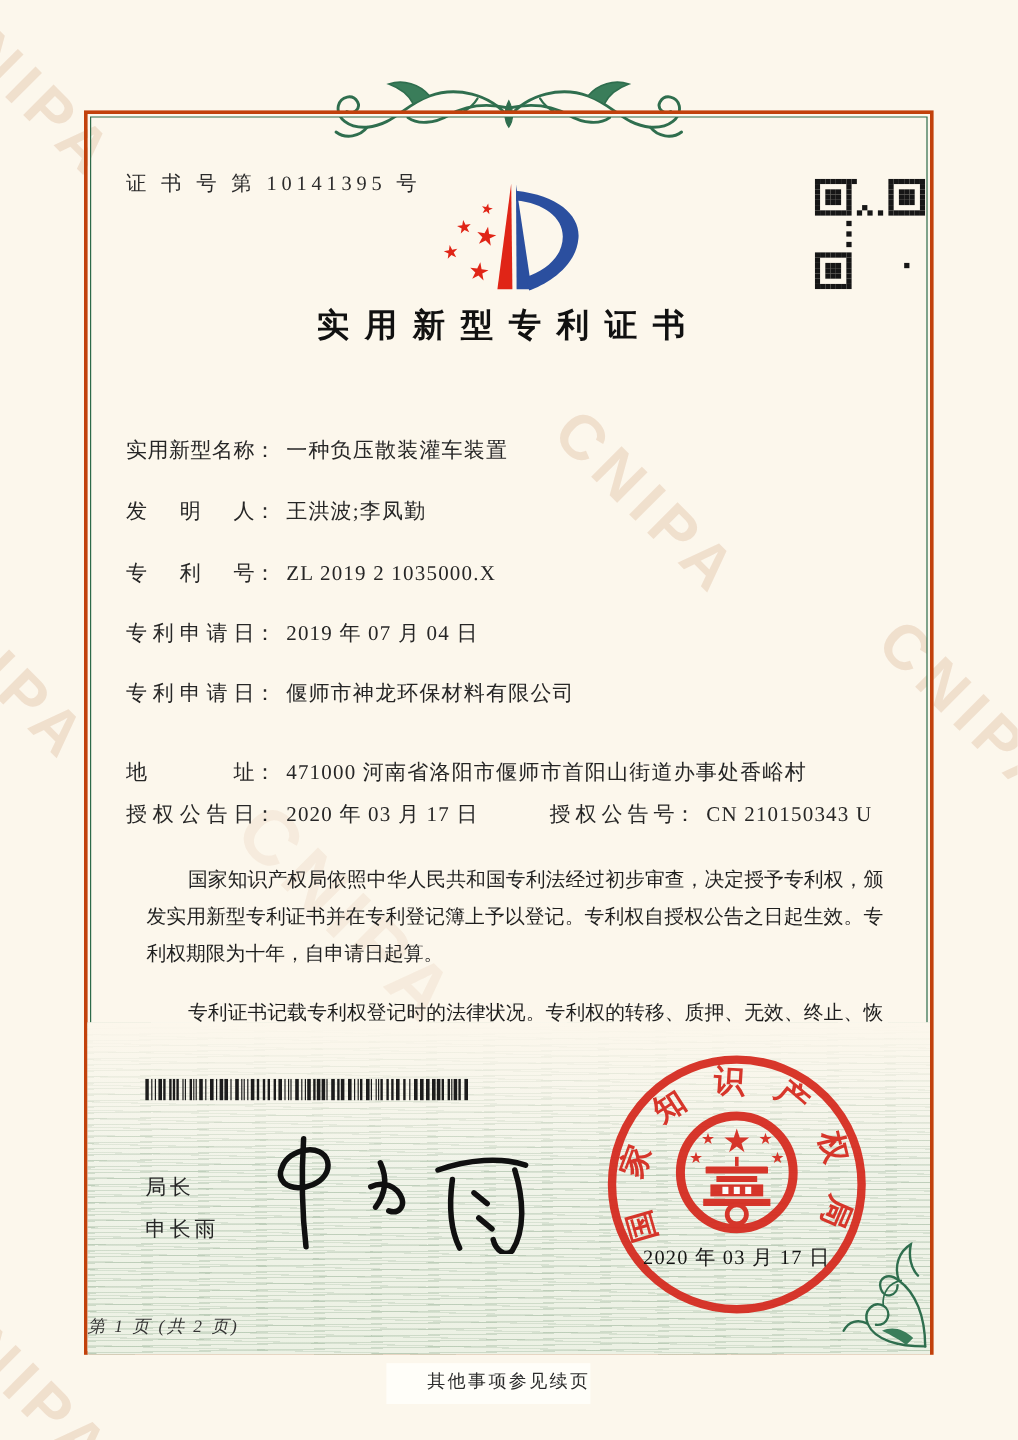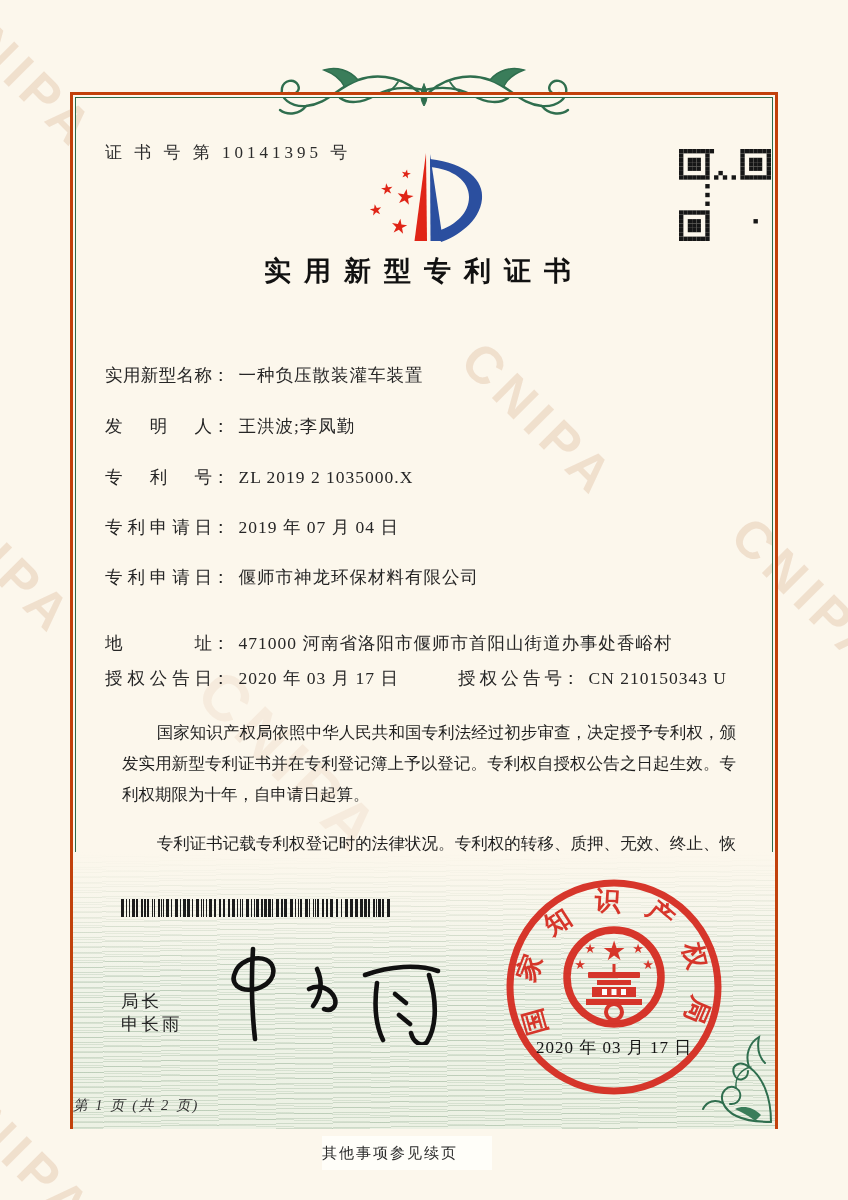--- a/index.html
+++ b/index.html
@@ -55,38 +55,38 @@
     background:
       repeating-linear-gradient(179deg, rgba(125,158,126,0.28) 0 1px, rgba(0,0,0,0) 1px 5px),
       repeating-linear-gradient(181.5deg, rgba(125,158,126,0.20) 0 1px, rgba(0,0,0,0) 1px 7px),
       linear-gradient(#f3f5ec,#ecf1e4);
   }
   .band::before{
     content:"";position:absolute;inset:0;
     background:linear-gradient(#fcf7ec, rgba(252,247,236,0) 45%);
   }
   .barcode-box{position:absolute;left:48px;top:804px;width:272px;height:18px;}
-  .director-title{position:absolute;left:48px;top:882px;font-size:17.5px;letter-spacing:3px;margin-top:12px;}
+  .director-title{position:absolute;left:48px;top:882px;font-size:17.5px;letter-spacing:3px;}
   .director-name{position:absolute;left:48px;top:917px;font-size:17.5px;letter-spacing:3px;}
   .sig-box{position:absolute;left:152px;top:838px;width:232px;height:112px;}
   .seal-box{position:absolute;left:430px;top:781px;width:222px;height:222px;opacity:.93;}
   .seal-date{
     position:absolute;left:448px;top:941px;width:186px;
     text-align:center;font-size:17px;color:#141414;letter-spacing:1px;
   }
   .page-ind{
     position:absolute;left:0;top:1001px;width:100%;
     text-align:left;font-size:14.5px;letter-spacing:2px;color:#333;font-style:italic;
   }
   .corner-orn{position:absolute;right:2px;bottom:2px;width:82px;height:97px;}
   .top-orn{position:absolute;left:248px;top:60px;width:352px;height:62px;}
   .cont-note{
     position:absolute;left:322px;top:1136px;width:170px;height:34px;
-    background:#fffef9;text-align:left;line-height:34px;
-    font-size:15px;color:#2b2b2b;letter-spacing:2px;
+    background:#fffef9;text-align:right;line-height:34px;
+    font-size:15px;color:#2b2b2b;letter-spacing:2px;font-family:Liberation Mono, monospace;
   }
 </style>
 </head>
 <body>
 
 <span class="wm" style="left:-28px;top:-18px;">CNIPA</span>
 <span class="wm" style="left:492px;top:330px;">CNIPA</span>
 <span class="wm" style="left:-50px;top:468px;">CNIPA</span>
 <span class="wm" style="left:762px;top:505px;">CNIPA</span>
 <span class="wm" style="left:-30px;top:1062px;">CNIPA</span>

